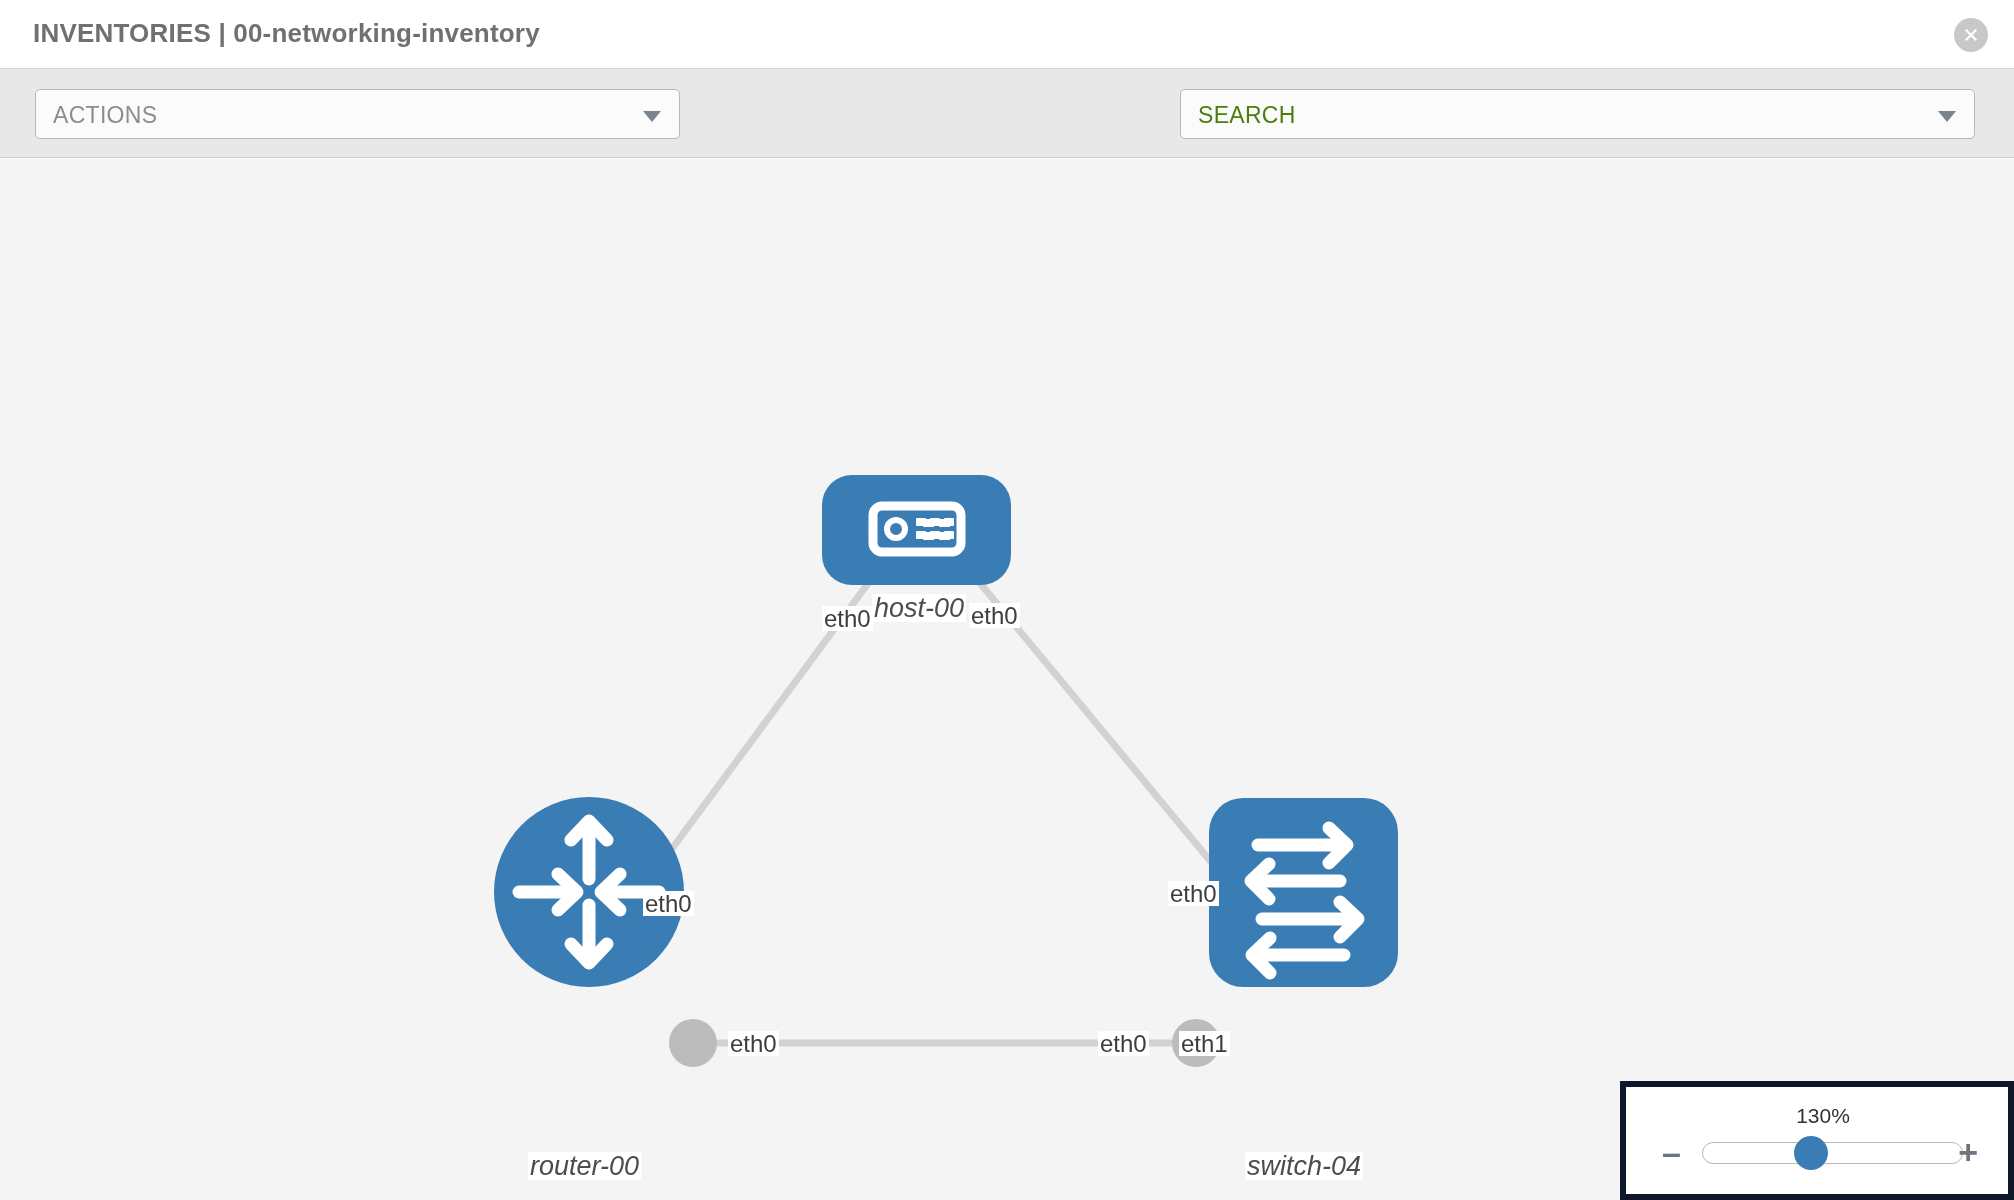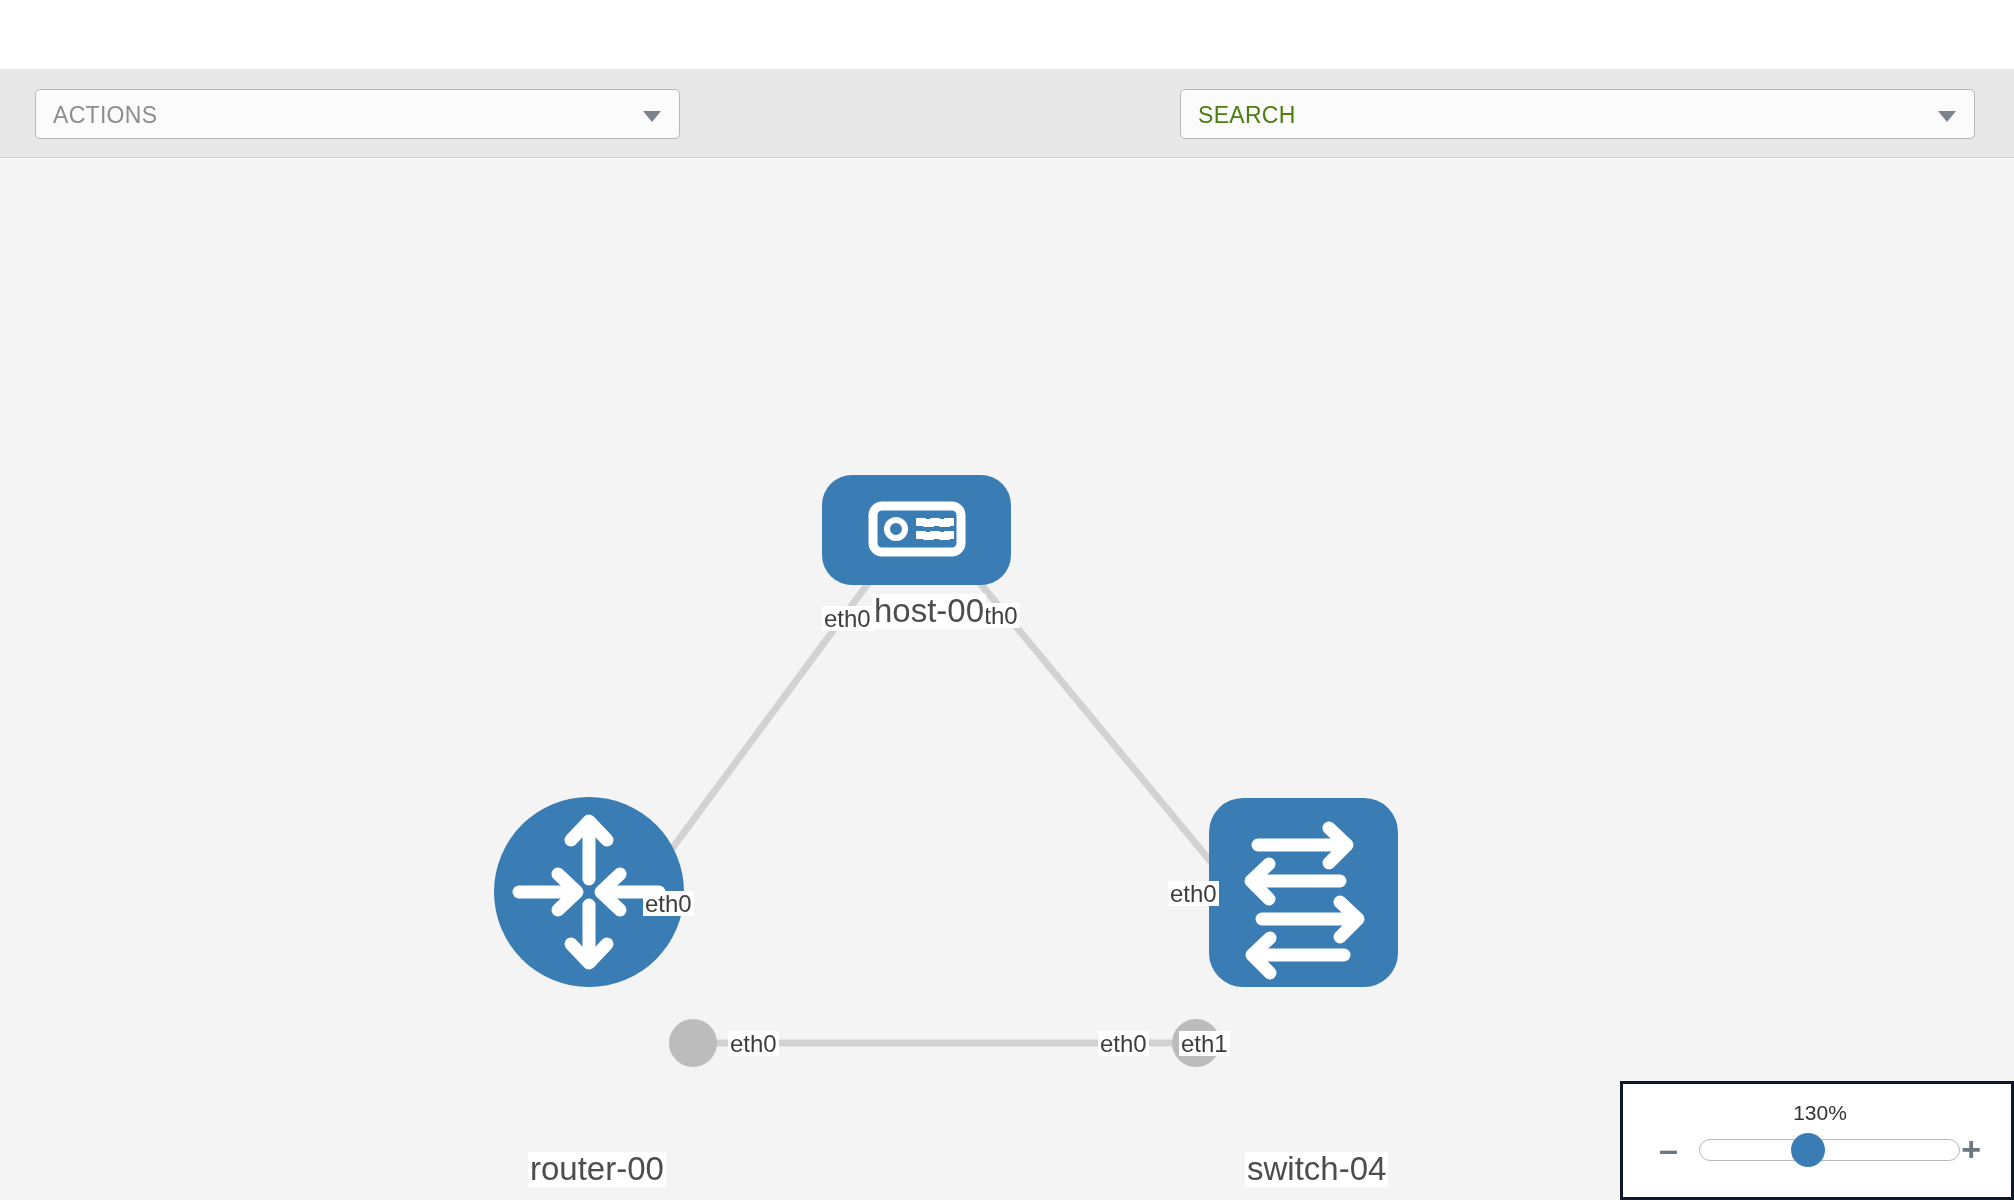--- a/index.html
+++ b/index.html
@@ -82,41 +82,42 @@
   .canvas {
     position: absolute; left: 0; top: 159px;
     width: 2014px; height: 1041px;
     background: #f4f4f4;
     overflow: hidden;
   }
   .topology-svg { position: absolute; left: 0; top: 0; }
 
   .node-label {
     position: absolute;
-    font-size: 33px; color: #4d4d4d;
+    font-size: 27px; color: #4d4d4d;
     background: #ffffff;
     white-space: nowrap;
     padding: 0 2px;
     line-height: 1.05;
+    font-style: italic;
   }
   .iface-label {
     position: absolute;
     font-size: 24px; color: #3d3d3d;
     background: #ffffff;
     white-space: nowrap;
     padding: 0 2px;
     line-height: 1.05;
   }
 
   
   .zoom-widget {
     position: absolute; left: 1620px; top: 1081px;
     width: 394px; height: 119px;
     background: #ffffff;
-    border: 3px solid #0f172a;
+    border: 6px solid #0f172a;
   }
   .zoom-percent {
     position: absolute; top: 17px; left: 0; width: 394px;
     text-align: center;
     font-size: 21px; color: #333333;
   }
   .zoom-minus, .zoom-plus {
     position: absolute; top: 48px;
     color: #6b7680; font-size: 34px; line-height: 34px;
     font-weight: bold; cursor: pointer; user-select: none;
@@ -133,20 +134,28 @@
     position: absolute; left: 168px; top: 49px;
     width: 34px; height: 34px; border-radius: 50%;
     background: #3a7db5; cursor: grab;
   }
 </style>
 </head>
 <body>
 
 <div id="app">
 
+  <div class="header">
+    <div class="header-title">INVENTORIES | 00-networking-inventory</div>
+    <div class="close-btn">
+      <svg width="20" height="20" viewBox="0 0 20 20" aria-hidden="true">
+        <path d="M5.5 4 L10 8.5 L14.5 4 L16 5.5 L11.5 10 L16 14.5 L14.5 16 L10 11.5 L5.5 16 L4 14.5 L8.5 10 L4 5.5 Z" fill="#ffffff"></path>
+      </svg>
+    </div>
+  </div>
 
   <div class="toolbar">
 
     <div class="actions-select">
       <span class="label">ACTIONS</span>
       <span class="caret"></span>
     </div>
 
     <div class="tool-icon wrench">
       <svg width="42" height="42" viewBox="0 0 42 42" aria-hidden="true">

